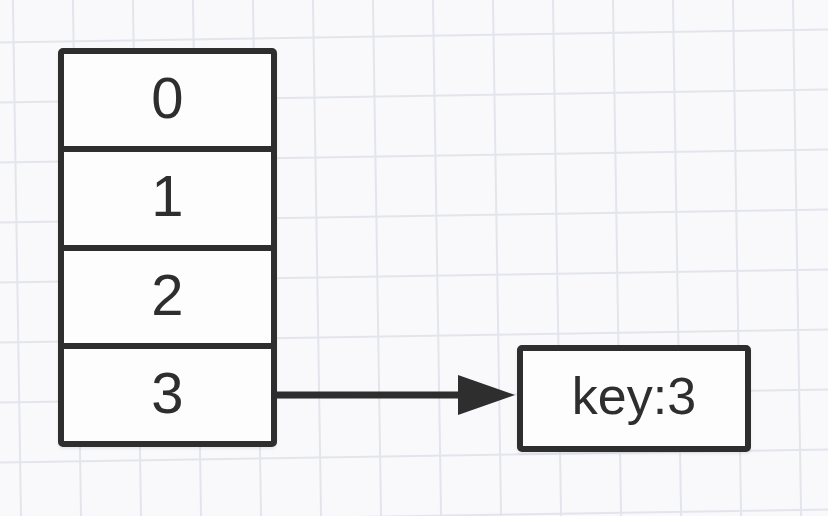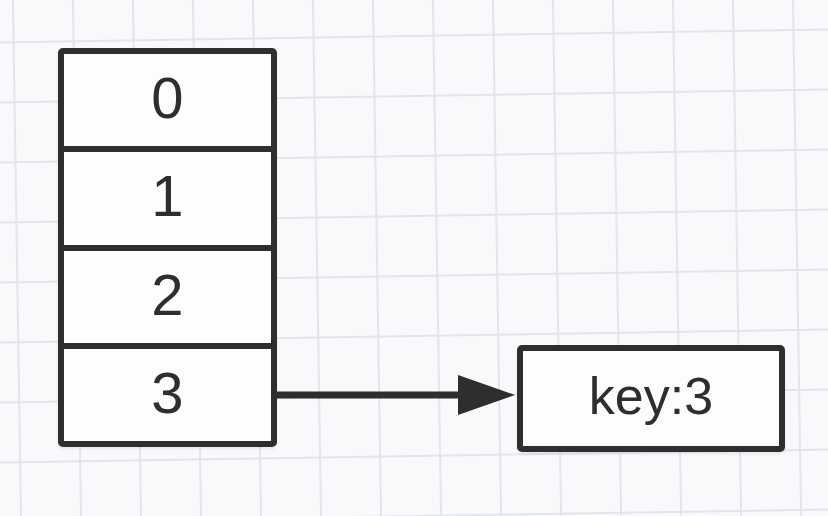--- a/index.html
+++ b/index.html
@@ -62,21 +62,21 @@
     position: absolute;
     left: 272px;
     top: 370px;
     width: 246px;
     height: 50px;
   }
   .key-box {
     position: absolute;
     left: 517px;
     top: 345px;
-    width: 268px;
+    width: 234px;
     height: 107px;
     box-sizing: border-box;
     border: 6px solid #2e2e2e;
     border-radius: 5px;
     background: #fdfdfe;
     display: flex;
     align-items: center;
     justify-content: center;
     box-shadow: 0 2px 3px rgba(40,40,60,0.08);
   }

